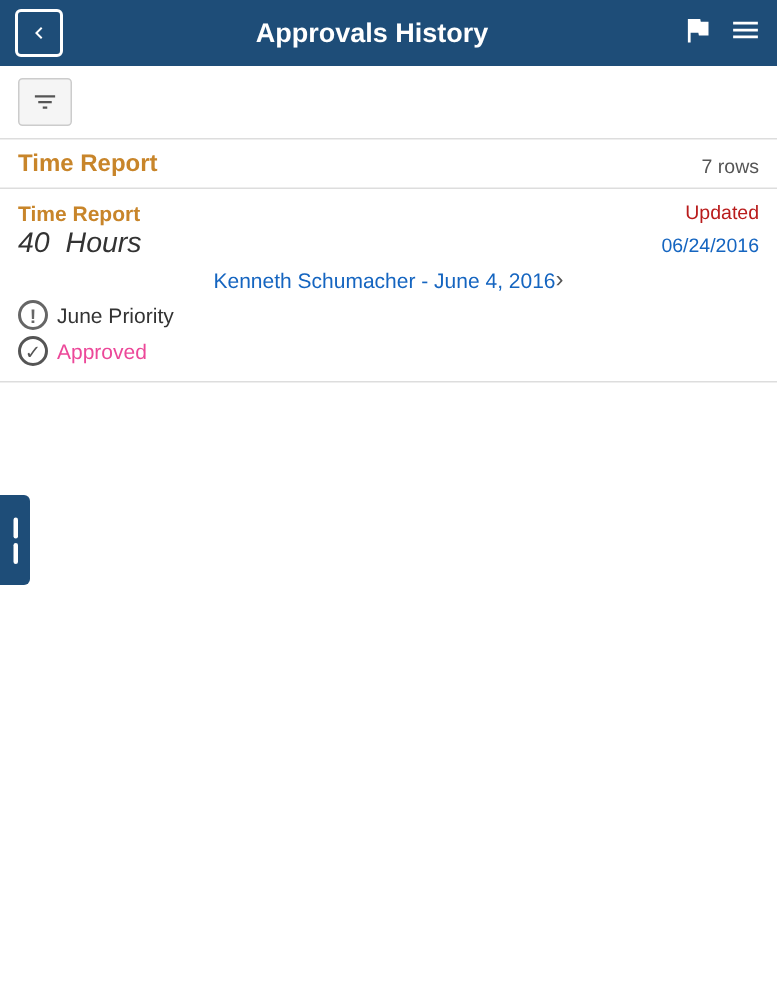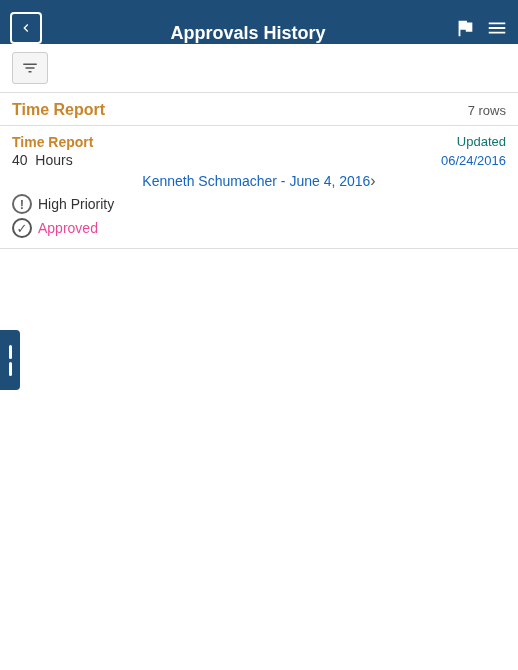--- a/index.html
+++ b/index.html
@@ -10,21 +10,21 @@
       font-size: 14px;
       background: #fff;
       overflow: hidden;
     }
 
     
     .header {
       background: #1e4d78;
       height: 44px;
       display: flex;
-      align-items: flex-end;
+      align-items: center;
       justify-content: space-between;
       padding: 0 10px;
     }
     .header-back {
       width: 32px;
       height: 32px;
       border: 2px solid #fff;
       border-radius: 4px;
       display: flex;
       align-items: center;
@@ -98,32 +98,33 @@
       justify-content: space-between;
       align-items: flex-start;
       margin-bottom: 2px;
     }
     .card-label {
       color: #c8852a;
       font-weight: bold;
       font-size: 14px;
     }
     .card-status-label {
-      color: #0f766e;
+      color: #b91c1c;
       font-size: 13px;
     }
     .card-row2 {
       display: flex;
       justify-content: space-between;
       align-items: center;
       margin-bottom: 4px;
     }
     .card-hours {
       color: #333;
-      font-size: 14px;
+      font-size: 19px;
+      font-style: italic;
     }
     .card-date {
       color: #1565c0;
       font-size: 13px;
     }
     .card-row3 {
       display: flex;
       justify-content: center;
       align-items: center;
       margin-bottom: 4px;
@@ -260,21 +261,21 @@
       <span>40</span>&nbsp;&nbsp;<span>Hours</span>
     </span>
     <span class="card-date">06/24/2016</span>
   </div>
   <div class="card-row3">
     <span class="card-name">Kenneth Schumacher - June 4, 2016</span>
     <span class="chevron-right">›</span>
   </div>
   <div class="card-row4">
     <div class="priority-icon">!</div>
-    <span class="priority-text">High Priority</span>
+    <span class="priority-text">June Priority</span>
   </div>
   <div class="card-row5">
     <div class="approved-icon">✓</div>
     <span class="approved-text">Approved</span>
   </div>
 </div>
 
 <hr class="card-divider">
 
 <div class="side-handle">

